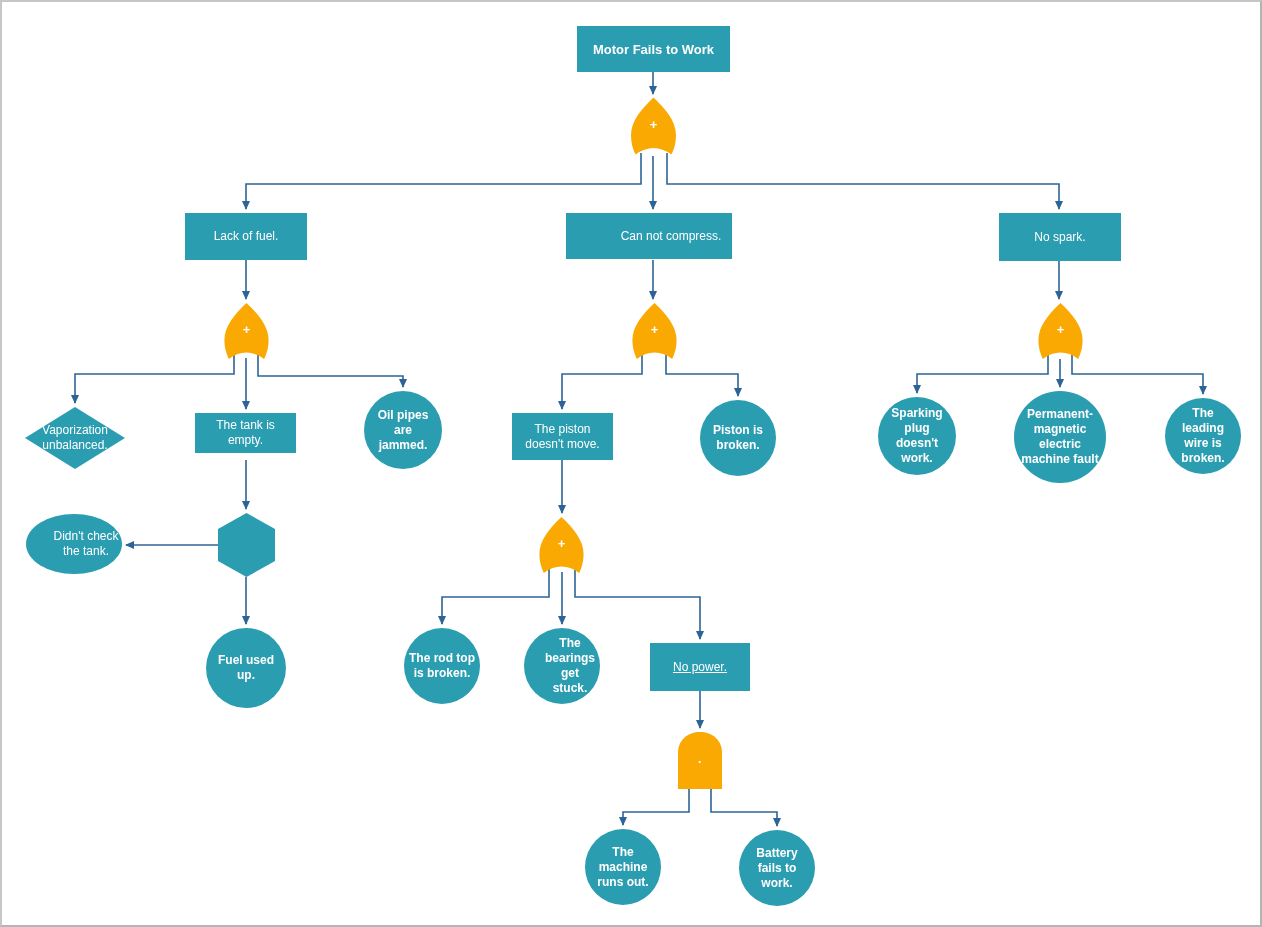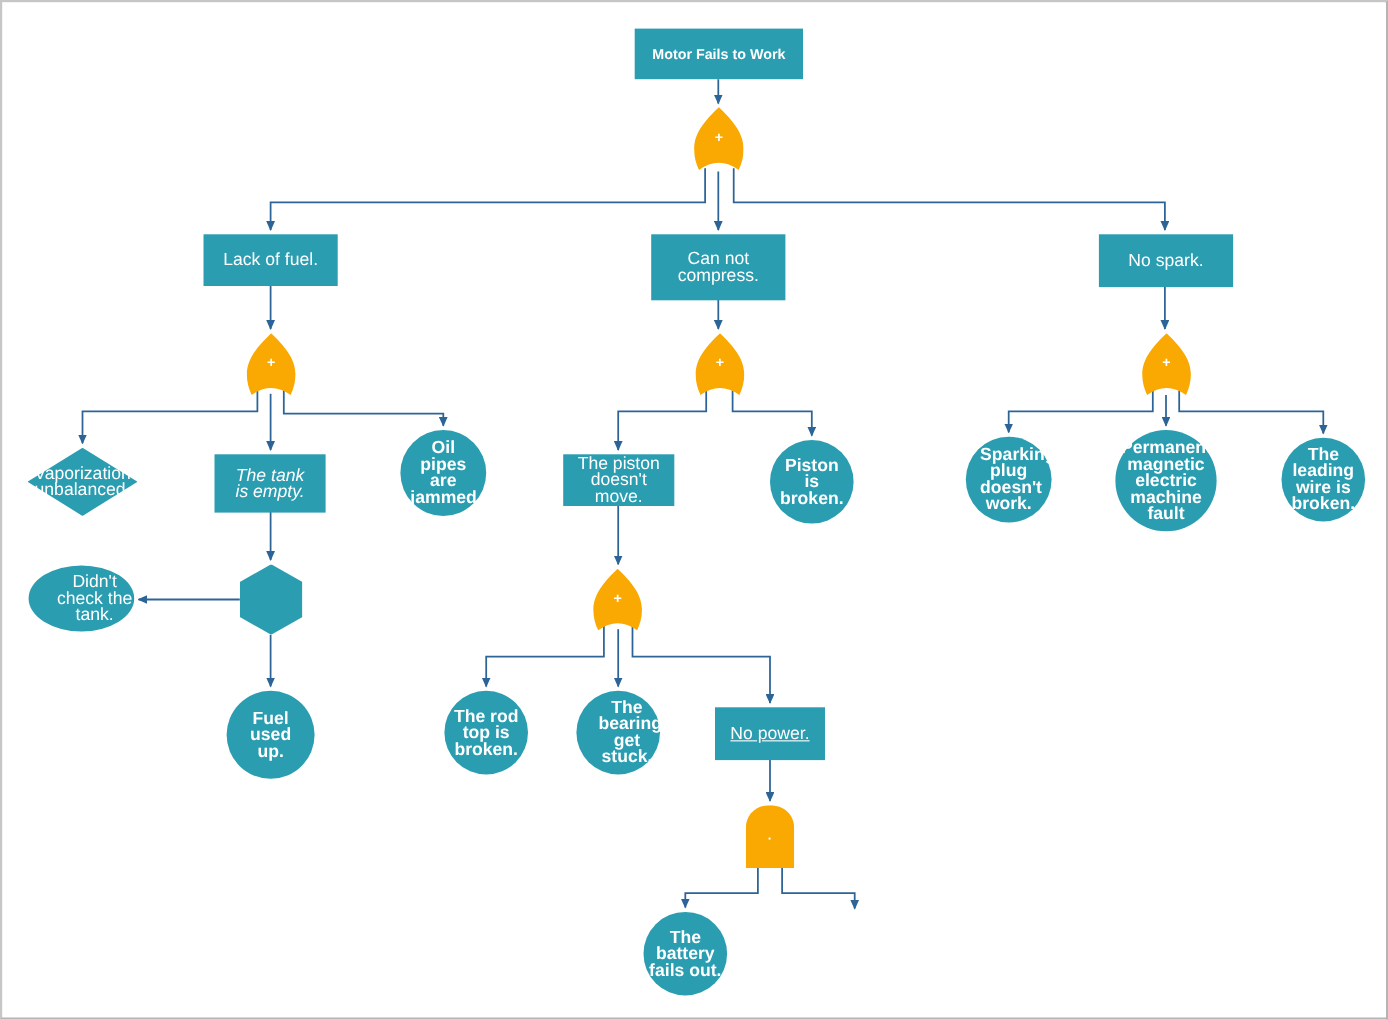--- a/index.html
+++ b/index.html
@@ -13,21 +13,21 @@
     border-bottom-color:#b4b4b4;
     overflow:hidden;
     font-family:"Liberation Sans", sans-serif;
   }
   svg.wires{position:absolute;left:0;top:0;width:1258px;height:923px;}
   .node{
     position:absolute;
     display:flex;align-items:center;justify-content:center;
     text-align:center;
     color:#ffffff;
-    font-size:16px;line-height:15px;
+    font-size:12px;line-height:15px;
   }
   .rect{background:#2a9db1;}
   .rect.title{font-weight:bold;font-size:13px;}
   .circle{background:#2a9db1;border-radius:50%;font-weight:bold;}
   .ellipse{background:#2a9db1;border-radius:50%;}
   .shape-wrap{background:transparent;}
   .shape-bg{position:absolute;inset:0;background:#2a9db1;}
   .diamond-bg{clip-path:polygon(50% 0%,100% 50%,50% 100%,0% 50%);}
   .hex-bg{clip-path:polygon(50% 0%,100% 25%,100% 75%,50% 100%,0% 75%,0% 25%);}
   .lbl{position:relative;display:inline-block;}
@@ -117,32 +117,32 @@
   <div class="gate" style="left:676px;top:730px;width:44px;height:57px;">
     <svg viewBox="0 0 44 57">
       <path d="M0 57 V21 C0 8 9.8 0 22 0 C34.2 0 44 8 44 21 V57 Z" fill="#faa902"></path>
     </svg>
     <span class="gate-symbol and">·</span>
   </div>
 
   <div class="node rect" style="left:183px;top:211px;width:122px;height:47px;">
     <span class="lbl">Lack of fuel.</span>
   </div>
-  <div class="node rect" style="left:590px;top:211px;width:122px;height:60px;">
+  <div class="node rect" style="left:564px;top:211px;width:122px;height:46px;padding-left:44px;">
     <span class="lbl">Can not compress.</span>
   </div>
   <div class="node rect" style="left:997px;top:211px;width:122px;height:48px;">
     <span class="lbl">No spark.</span>
   </div>
 
   <div class="node shape-wrap" style="left:23px;top:405px;width:100px;height:62px;">
     <div class="shape-bg diamond-bg"></div>
     <span class="lbl" style="max-width:92px;">Vaporization unbalanced.</span>
   </div>
-  <div class="node rect" style="left:193px;top:411px;width:101px;height:53px;font-style:italic;">
+  <div class="node rect" style="left:193px;top:411px;width:101px;height:40px;">
     <span class="lbl" style="max-width:72px;">The tank is empty.</span>
   </div>
   <div class="node circle" style="left:362px;top:389px;width:78px;height:78px;">
     <span class="lbl" style="max-width:60px;">Oil pipes are jammed.</span>
   </div>
   <div class="node ellipse" style="left:24px;top:512px;width:96px;height:60px;">
     <span class="lbl" style="max-width:80px;margin-left:24px;">Didn't check the tank.</span>
   </div>
   <div class="node shape-wrap" style="left:216px;top:511px;width:57px;height:64px;">
     <div class="shape-bg hex-bg"></div>
@@ -161,21 +161,24 @@
   <div class="node circle" style="left:402px;top:626px;width:76px;height:76px;">
     <span class="lbl" style="max-width:70px;">The rod top is broken.</span>
   </div>
   <div class="node circle" style="left:522px;top:626px;width:76px;height:76px;">
     <span class="lbl" style="max-width:52px;margin-left:16px;">The bearings get stuck.</span>
   </div>
   <div class="node rect" style="left:648px;top:641px;width:100px;height:48px;text-decoration:underline;">
     <span class="lbl">No power.</span>
   </div>
   <div class="node circle" style="left:583px;top:827px;width:76px;height:76px;">
-    <span class="lbl" style="max-width:70px;">The battery fails out.</span>
+    <span class="lbl" style="max-width:70px;">The machine runs out.</span>
+  </div>
+  <div class="node circle" style="left:737px;top:828px;width:76px;height:76px;">
+    <span class="lbl" style="max-width:48px;">Battery fails to work.</span>
   </div>
 
   <div class="node circle" style="left:876px;top:395px;width:78px;height:78px;">
     <span class="lbl" style="max-width:52px;">Sparking plug doesn't work.</span>
   </div>
   <div class="node circle" style="left:1012px;top:389px;width:92px;height:92px;">
     <span class="lbl" style="max-width:82px;">Permanent-magnetic electric machine fault</span>
   </div>
   <div class="node circle" style="left:1163px;top:396px;width:76px;height:76px;">
     <span class="lbl" style="max-width:66px;text-align:center;">The leading wire is broken.</span>

